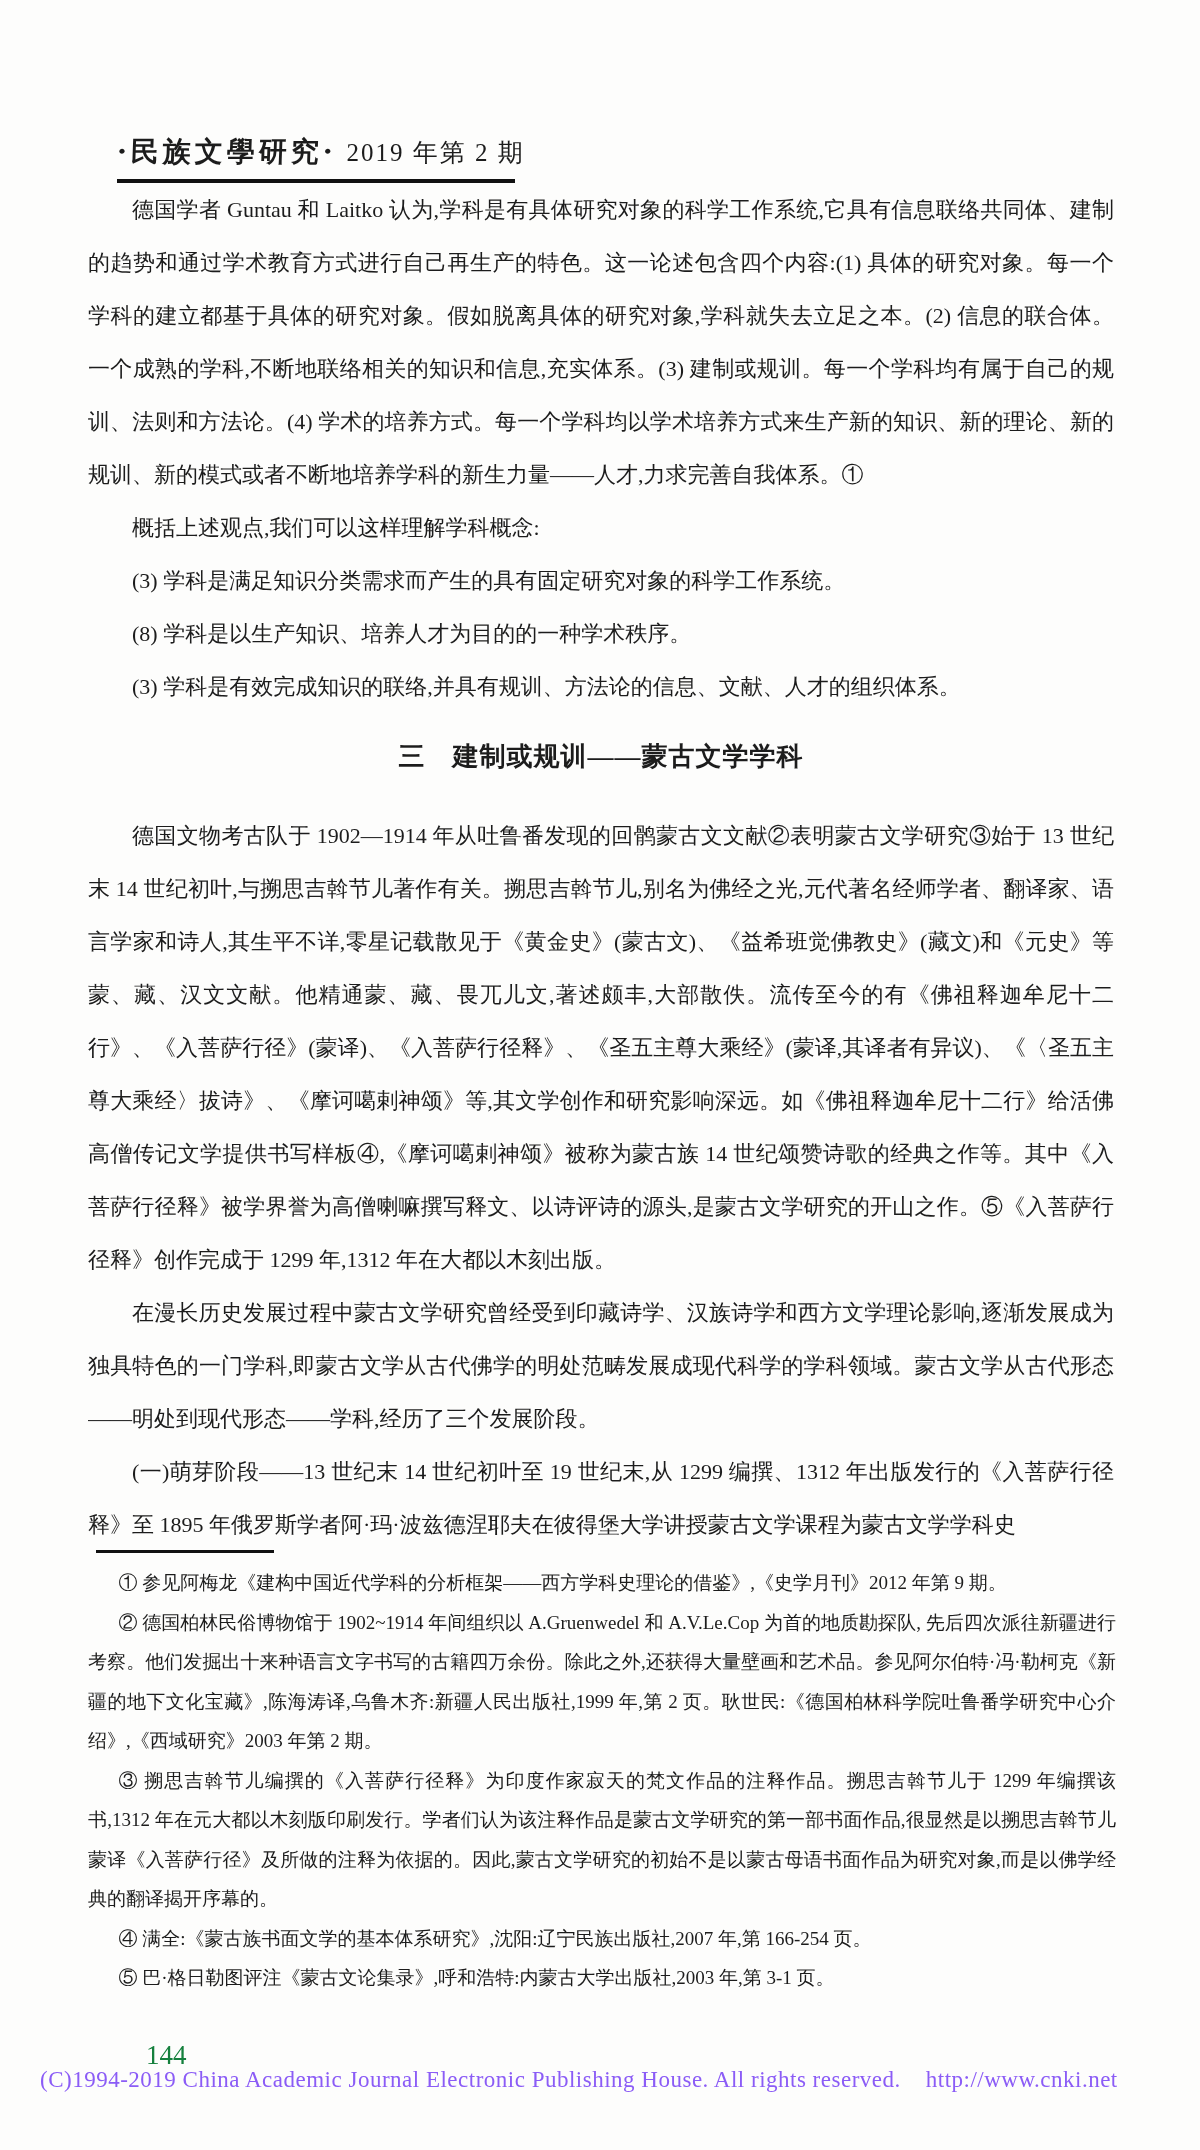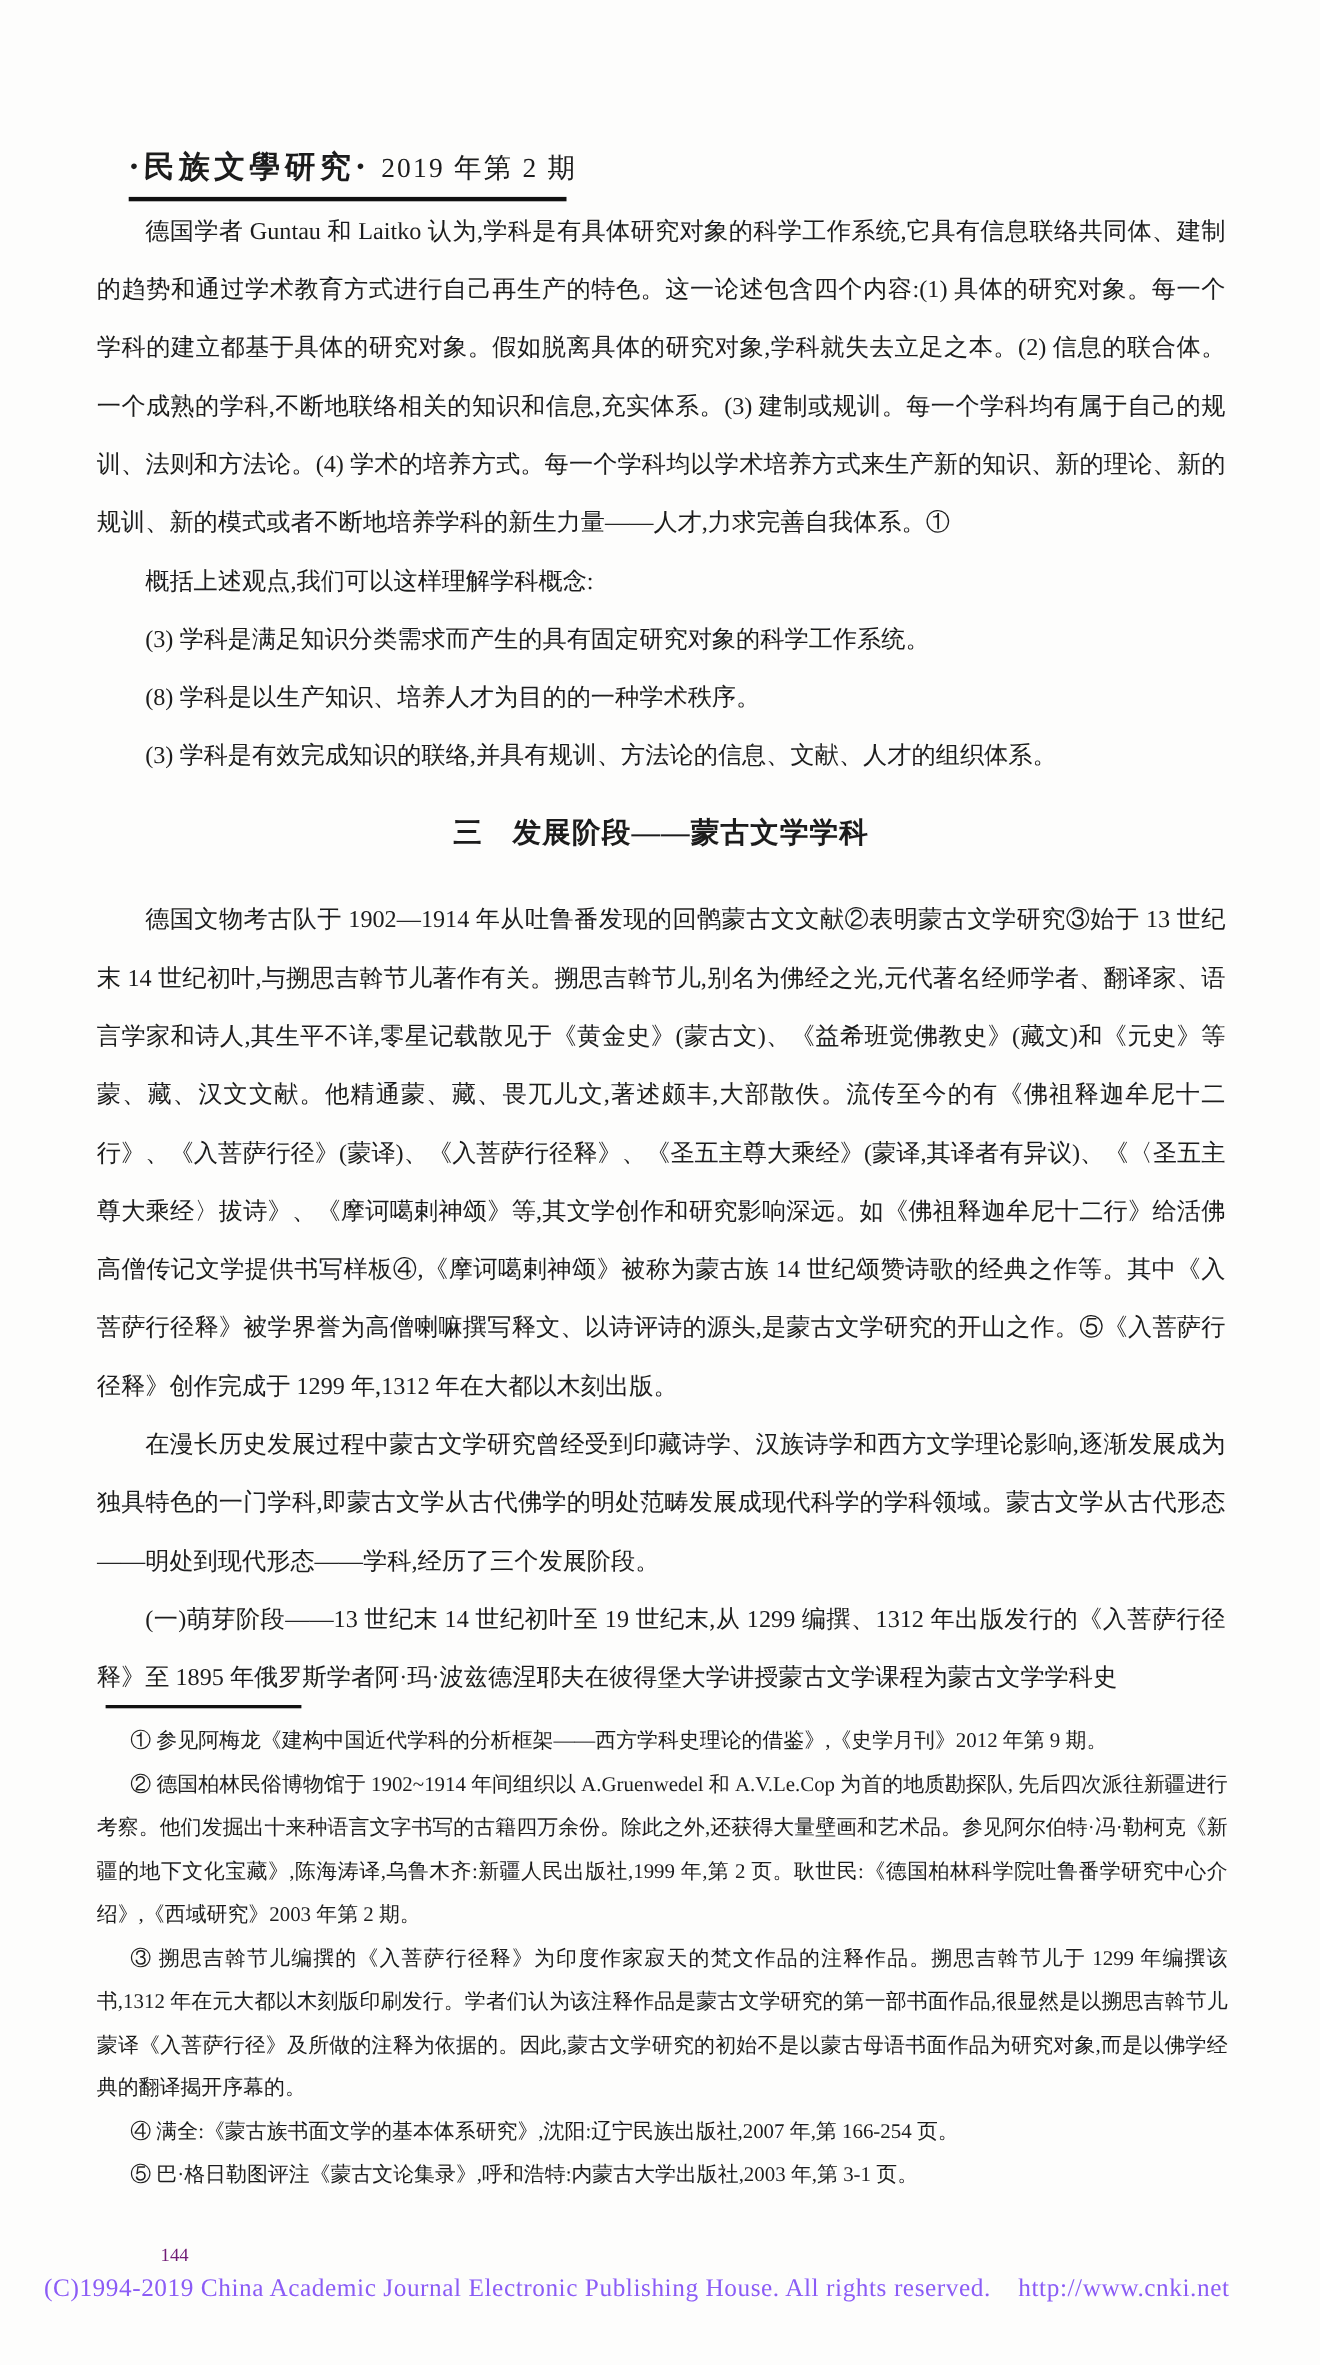--- a/index.html
+++ b/index.html
@@ -43,21 +43,21 @@
   .footnotes{
     position:absolute;top:1550px;left:88px;width:1028px;
     font-size:19px;line-height:39.5px;
     text-align:justify;
   }
   .fn-rule{width:178px;height:3px;background:#111;margin:0 0 10px 8px;}
   .footnotes p{margin:0;text-indent:1.6em;}
   
   .page-number{
     position:absolute;left:146px;top:2040px;
-    font-size:17px;color:#701a75;
+    font-size:27px;color:#15803d;
   }
   .copyright{
     position:absolute;left:40px;top:2067px;
     font-size:23px;color:#8b5cf6;
     white-space:pre;
     letter-spacing:0.5px;
   }
 </style>
 </head>
 <body>
@@ -73,21 +73,21 @@
   </header>
 
   <main class="article">
     <p>德国学者 Guntau 和 Laitko 认为,学科是有具体研究对象的科学工作系统,它具有信息联络共同体、建制的趋势和通过学术教育方式进行自己再生产的特色。这一论述包含四个内容:(1) 具体的研究对象。每一个学科的建立都基于具体的研究对象。假如脱离具体的研究对象,学科就失去立足之本。(2) 信息的联合体。一个成熟的学科,不断地联络相关的知识和信息,充实体系。(3) 建制或规训。每一个学科均有属于自己的规训、法则和方法论。(4) 学术的培养方式。每一个学科均以学术培养方式来生产新的知识、新的理论、新的规训、新的模式或者不断地培养学科的新生力量——人才,力求完善自我体系。①</p>
     <p>概括上述观点,我们可以这样理解学科概念:</p>
 
     <p class="def">(3) 学科是满足知识分类需求而产生的具有固定研究对象的科学工作系统。</p>
     <p class="def">(8) 学科是以生产知识、培养人才为目的的一种学术秩序。</p>
     <p class="def">(3) 学科是有效完成知识的联络,并具有规训、方法论的信息、文献、人才的组织体系。</p>
 
-    <h2 class="section-heading">三　发展阶段——蒙古文学学科</h2>
+    <h2 class="section-heading">三　建制或规训——蒙古文学学科</h2>
 
     <p>德国文物考古队于 1902—1914 年从吐鲁番发现的回鹘蒙古文文献②表明蒙古文学研究③始于 13 世纪末 14 世纪初叶,与搠思吉斡节儿著作有关。搠思吉斡节儿,别名为佛经之光,元代著名经师学者、翻译家、语言学家和诗人,其生平不详,零星记载散见于《黄金史》(蒙古文)、《益希班觉佛教史》(藏文)和《元史》等蒙、藏、汉文文献。他精通蒙、藏、畏兀儿文,著述颇丰,大部散佚。流传至今的有《佛祖释迦牟尼十二行》、《入菩萨行径》(蒙译)、《入菩萨行径释》、《圣五主尊大乘经》(蒙译,其译者有异议)、《〈圣五主尊大乘经〉拔诗》、《摩诃噶剌神颂》等,其文学创作和研究影响深远。如《佛祖释迦牟尼十二行》给活佛高僧传记文学提供书写样板④,《摩诃噶剌神颂》被称为蒙古族 14 世纪颂赞诗歌的经典之作等。其中《入菩萨行径释》被学界誉为高僧喇嘛撰写释文、以诗评诗的源头,是蒙古文学研究的开山之作。⑤《入菩萨行径释》创作完成于 1299 年,1312 年在大都以木刻出版。</p>
     <p>在漫长历史发展过程中蒙古文学研究曾经受到印藏诗学、汉族诗学和西方文学理论影响,逐渐发展成为独具特色的一门学科,即蒙古文学从古代佛学的明处范畴发展成现代科学的学科领域。蒙古文学从古代形态——明处到现代形态——学科,经历了三个发展阶段。</p>
     <p>(一)萌芽阶段——13 世纪末 14 世纪初叶至 19 世纪末,从 1299 编撰、1312 年出版发行的《入菩萨行径释》至 1895 年俄罗斯学者阿·玛·波兹德涅耶夫在彼得堡大学讲授蒙古文学课程为蒙古文学学科史</p>
   </main>
 
   <section class="footnotes">
     <div class="fn-rule"></div>
     <p>① 参见阿梅龙《建构中国近代学科的分析框架——西方学科史理论的借鉴》,《史学月刊》2012 年第 9 期。</p>
     <p>② 德国柏林民俗博物馆于 1902~1914 年间组织以 A.Gruenwedel 和 A.V.Le.Cop 为首的地质勘探队, 先后四次派往新疆进行考察。他们发掘出十来种语言文字书写的古籍四万余份。除此之外,还获得大量壁画和艺术品。参见阿尔伯特·冯·勒柯克《新疆的地下文化宝藏》,陈海涛译,乌鲁木齐:新疆人民出版社,1999 年,第 2 页。耿世民:《德国柏林科学院吐鲁番学研究中心介绍》,《西域研究》2003 年第 2 期。</p>

